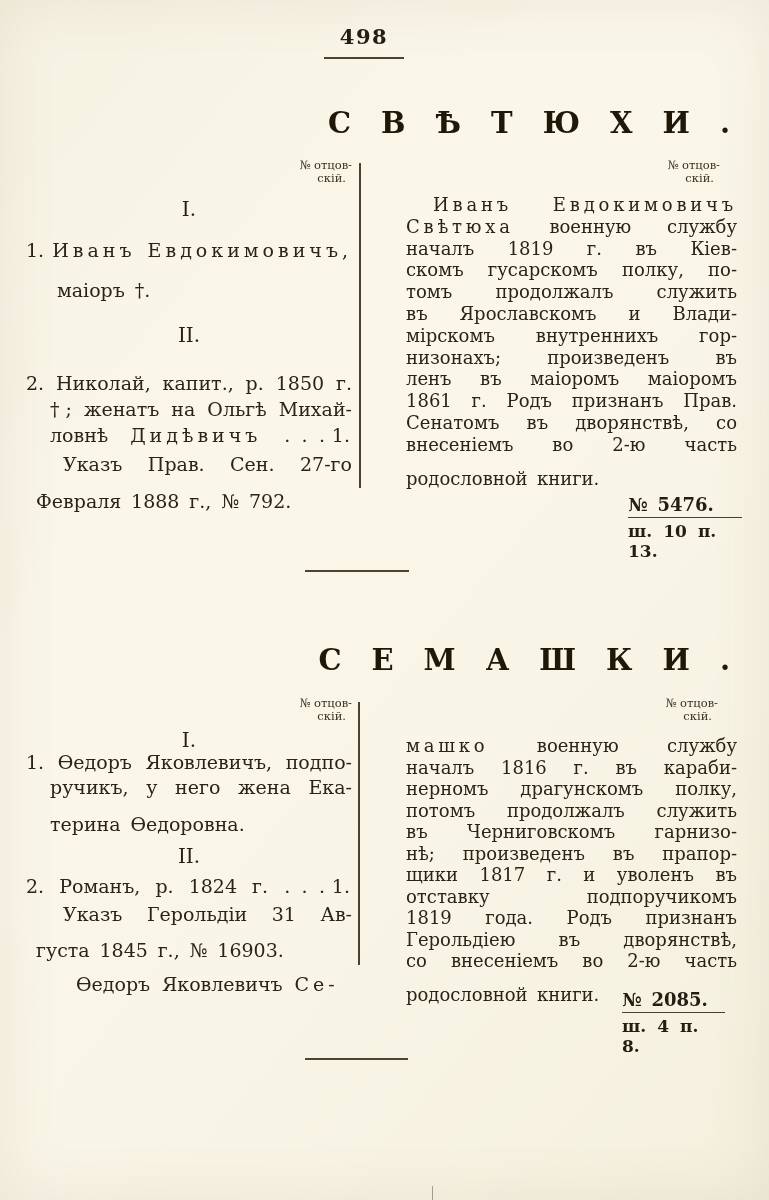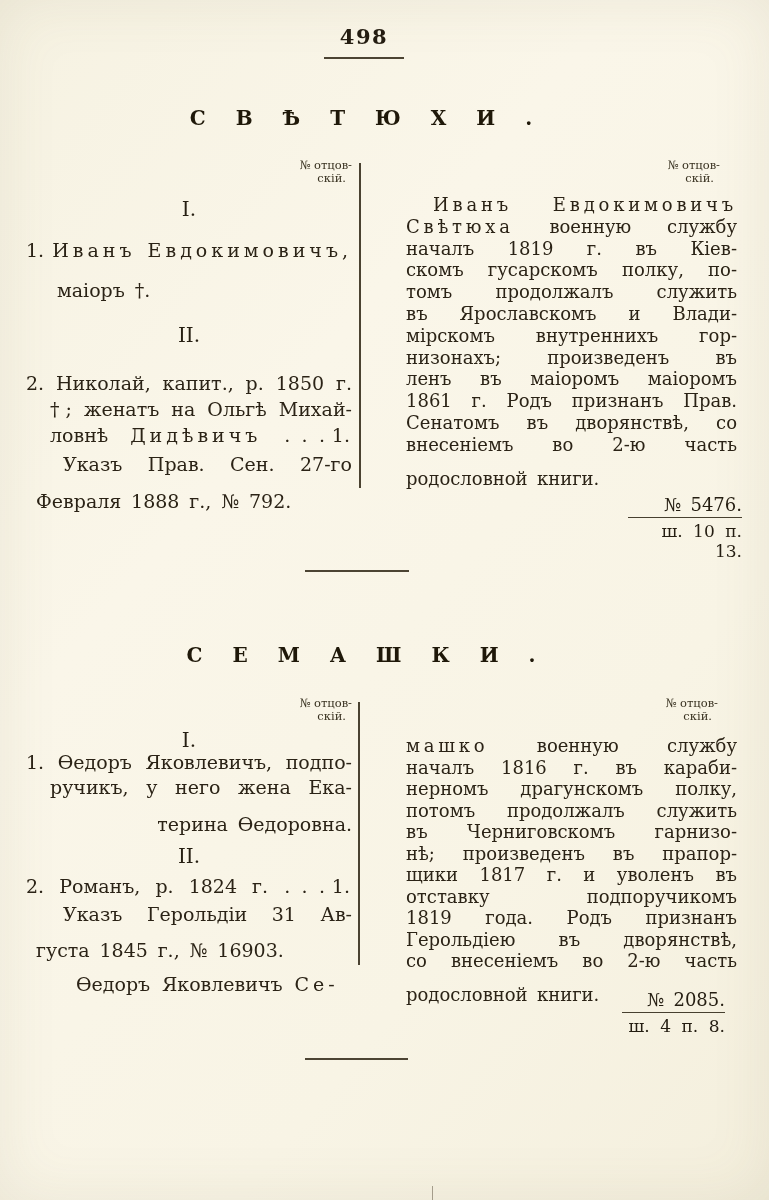--- a/index.html
+++ b/index.html
@@ -8,21 +8,21 @@
     background:linear-gradient(130deg,#f6f2e2 0%,#faf6e9 35%,#f8f4e5 70%,#f4efdd 100%);
     box-shadow:inset 0 0 60px rgba(120,105,70,.10);
     font-family:"DejaVu Serif","Liberation Serif",serif;
     color:#2b2316;
   }
   .abs{position:absolute;}
   
   .pagenum{top:24px;left:0;width:728px;text-align:center;font-size:21px;font-weight:bold;letter-spacing:1.5px;color:#241d11;}
   .pagenum-rule{top:57px;left:324px;width:80px;height:2px;background:#4c4433;}
   
-  .sec-title{left:0;width:752px;text-align:center;font-size:20px;font-weight:bold;letter-spacing:30px;white-space:nowrap;color:#1f1809;}
+  .sec-title{left:8px;width:752px;text-align:right;font-size:29px;font-weight:bold;letter-spacing:30px;white-space:nowrap;color:#1f1809;}
   #title1{top:106px;}
   #title2{top:643px;}
   
   .colhead{font-size:11.5px;line-height:13px;text-align:right;color:#37301f;}
   .colhead .l2{padding-right:6px;}
   #head1L{top:159px;left:238px;width:114px;}
   #head1R{top:159px;left:600px;width:120px;}
   #head2L{top:697px;left:238px;width:114px;}
   #head2R{top:697px;left:598px;width:120px;}
   
@@ -42,32 +42,32 @@
   #s2-entry2{top:873px;line-height:26px;}
   #s2-decree{top:903px;line-height:23.5px;}
   #s2-cont{top:960px;line-height:25px;}
   #s1-para{top:194px;line-height:21.8px;}
   #s2-para{top:735px;line-height:21.5px;}
   
   .line{position:relative;}
   .j{text-align:justify;text-align-last:justify;}
   .plain{text-align:left;margin-top:12px;}
   .ws{word-spacing:.2em;}
-  .cont{padding-left:24px;text-align:right;}
+  .cont{padding-left:24px;}
   .cont2{padding-left:31px;}
   .ind{padding-left:37px;}
   .ind-xs{padding-left:10px;}
   .ind-sm{padding-left:27px;}
   .ind2{padding-left:50px;word-spacing:.3em;}
   .sp{letter-spacing:.21em;}
   .dots{letter-spacing:.05em;}
   .hasref{padding-right:26px;}
   .ref{position:absolute;right:2px;top:0;letter-spacing:0;}
   
-  .caseblk{text-align:right;color:#241d11;}
+  .caseblk{text-align:left;color:#241d11;font-weight:bold;}
   #case1{top:495px;left:628px;width:114px;}
   #case2{top:990px;left:622px;width:103px;}
   .case-num{font-size:18px;height:20px;line-height:20px;word-spacing:.2em;}
   .case-code{border-top:1.5px solid #47402f;margin-top:2px;padding-top:3px;font-size:17px;word-spacing:.3em;}
   
   .divider{height:2px;background:#4c4433;}
   #div1{top:570px;left:305px;width:104px;}
   #div2{top:1058px;left:305px;width:103px;}
   .artifact{left:432px;top:1186px;width:1px;height:14px;background:rgba(70,60,40,.45);}
 </style>

